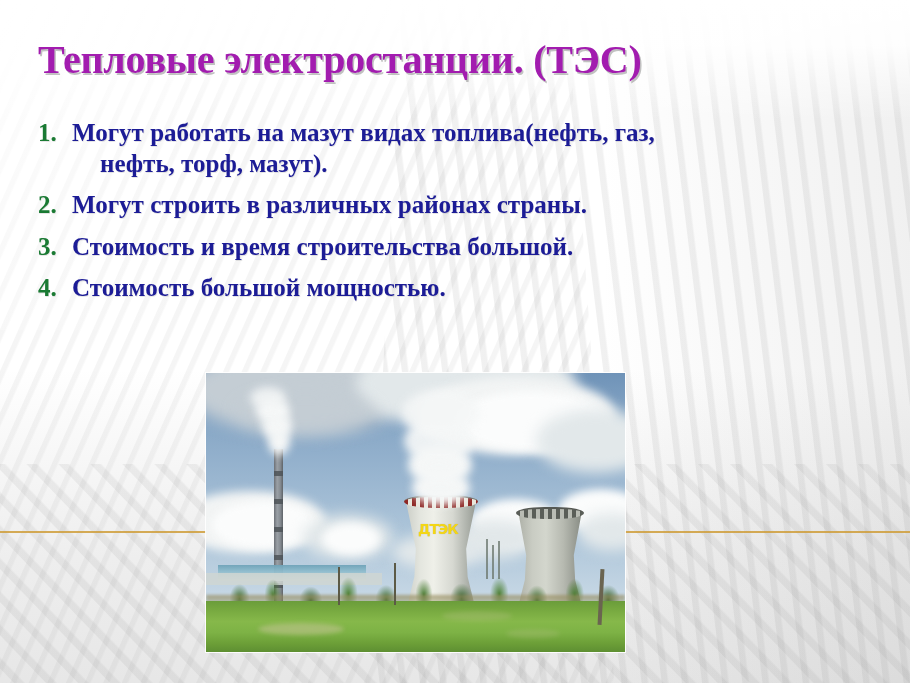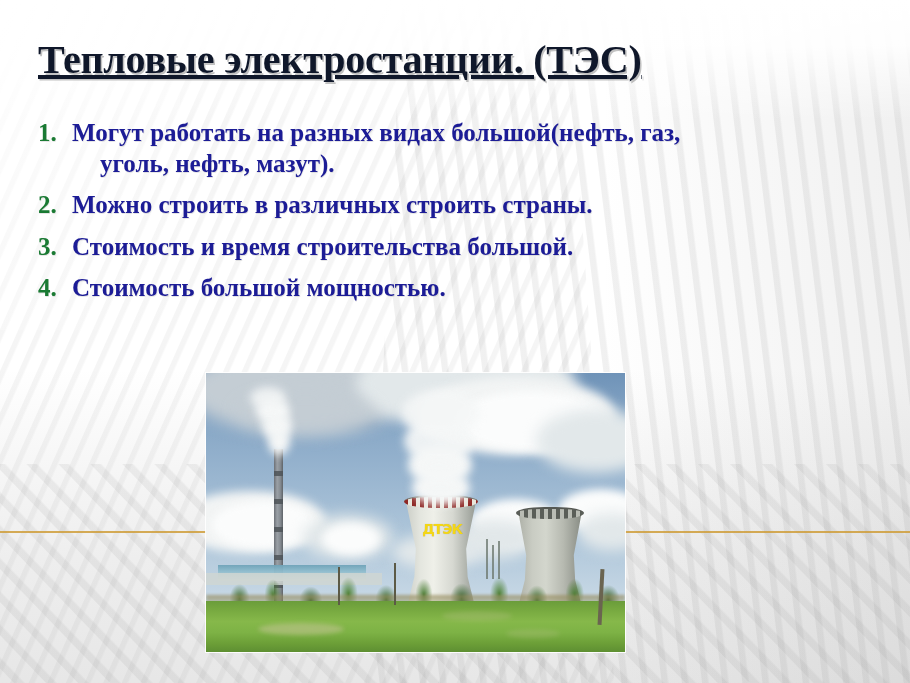--- a/index.html
+++ b/index.html
@@ -110,25 +110,24 @@
     opacity: .85;
   }
 
   
   .title {
     position: absolute;
     left: 38px;
     top: 36px;
     font-size: 40px;
     font-weight: bold;
-    color: #0f172a;
+    color: #a21caf;
     letter-spacing: -0.2px;
     white-space: nowrap;
     text-shadow: 1.5px 1.5px 0 rgba(120,120,120,0.45);
-    text-decoration: underline;
   }
 
   
   .body-block {
     position: absolute;
     left: 38px;
     top: 118px;
     width: 840px;
   }
   .subhead {
@@ -282,21 +281,21 @@
     left: 212px;
     top: 148px;
     width: 48px;
     height: 16px;
     color: #f3d616;
     font-family: "DejaVu Sans", sans-serif;
     font-weight: bold;
     font-size: 14px;
     letter-spacing: -1px;
     line-height: 16px;
-    text-align: center;
+    text-align: left;
     text-shadow: 0 0 1px rgba(0,0,0,.25);
   }
 
   
   .plant-bldg {
     position: absolute;
     left: 12px;
     top: 192px;
     width: 148px;
     height: 16px;
@@ -392,26 +391,26 @@
 
   <div class="gold-rule"></div>
 
   <div class="title">Тепловые электростанции. (ТЭС)</div>
 
   <div class="body-block">
 
     <ol class="adv-list">
       <li>
         <span class="num">1.</span>
-        <span class="txt">Могут работать на разных видах большой(нефть, газ,</span>
-        <span class="cont">уголь, нефть, мазут).</span>
+        <span class="txt">Могут работать на мазут видах топлива(нефть, газ,</span>
+        <span class="cont">нефть, торф, мазут).</span>
       </li>
       <li>
         <span class="num">2.</span>
-        <span class="txt">Можно строить в различных строить страны.</span>
+        <span class="txt">Могут строить в различных районах страны.</span>
       </li>
       <li>
         <span class="num">3.</span>
         <span class="txt">Стоимость и время строительства большой.</span>
       </li>
       <li>
         <span class="num">4.</span>
         <span class="txt">Стоимость большой мощностью.</span>
       </li>
     </ol>

